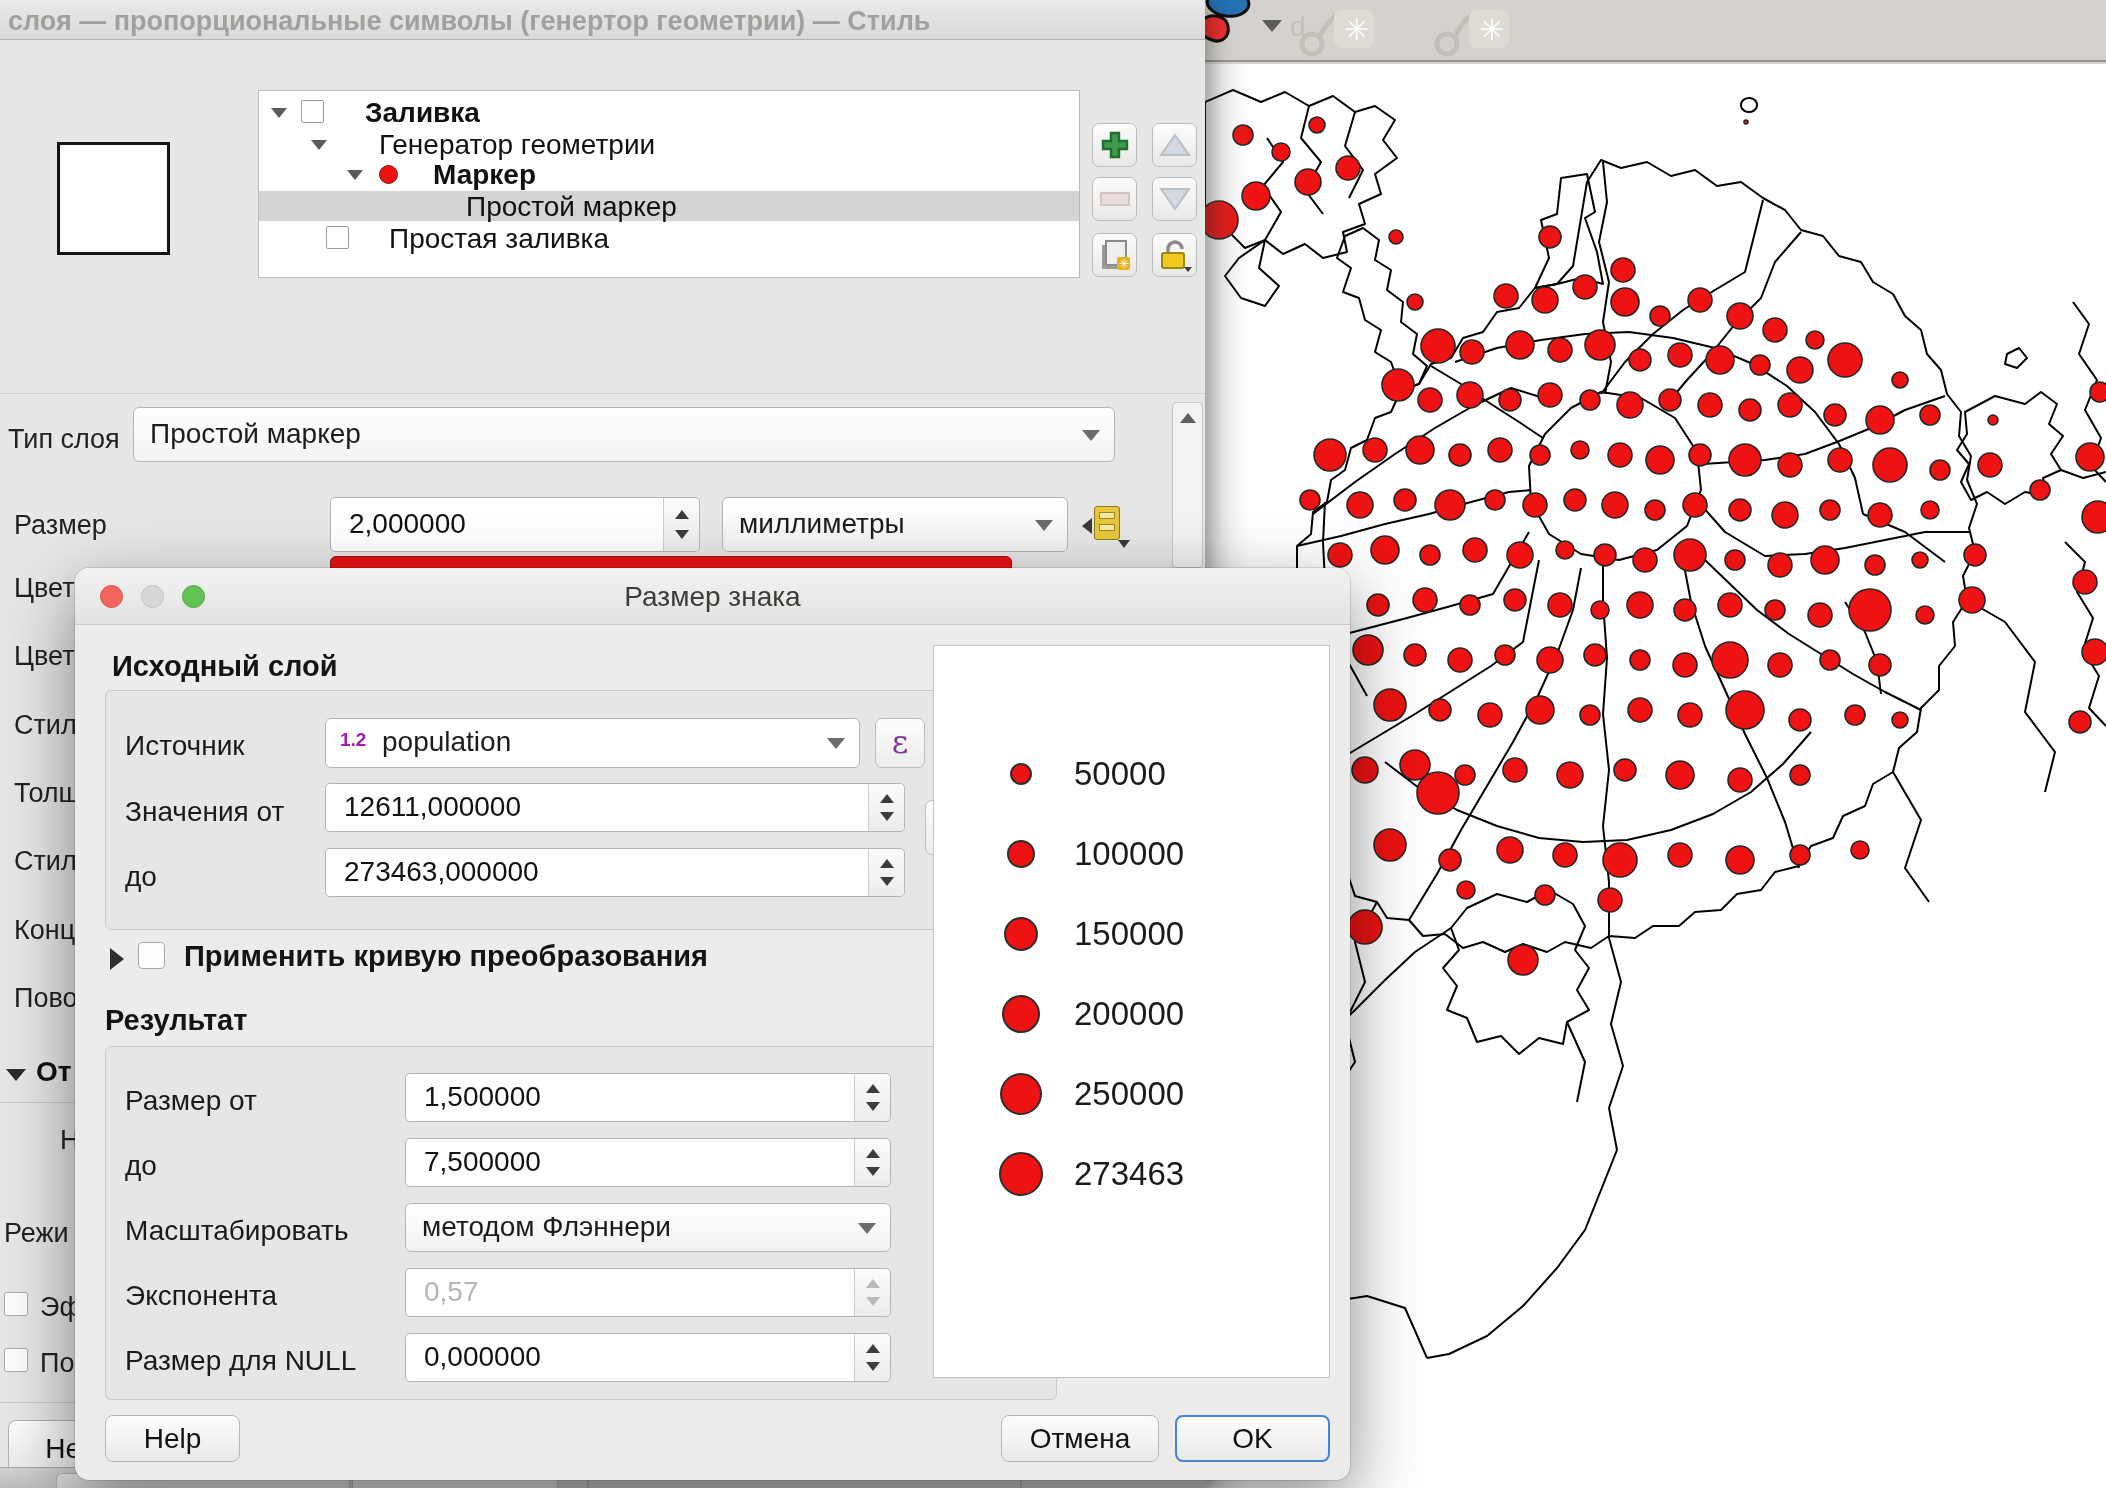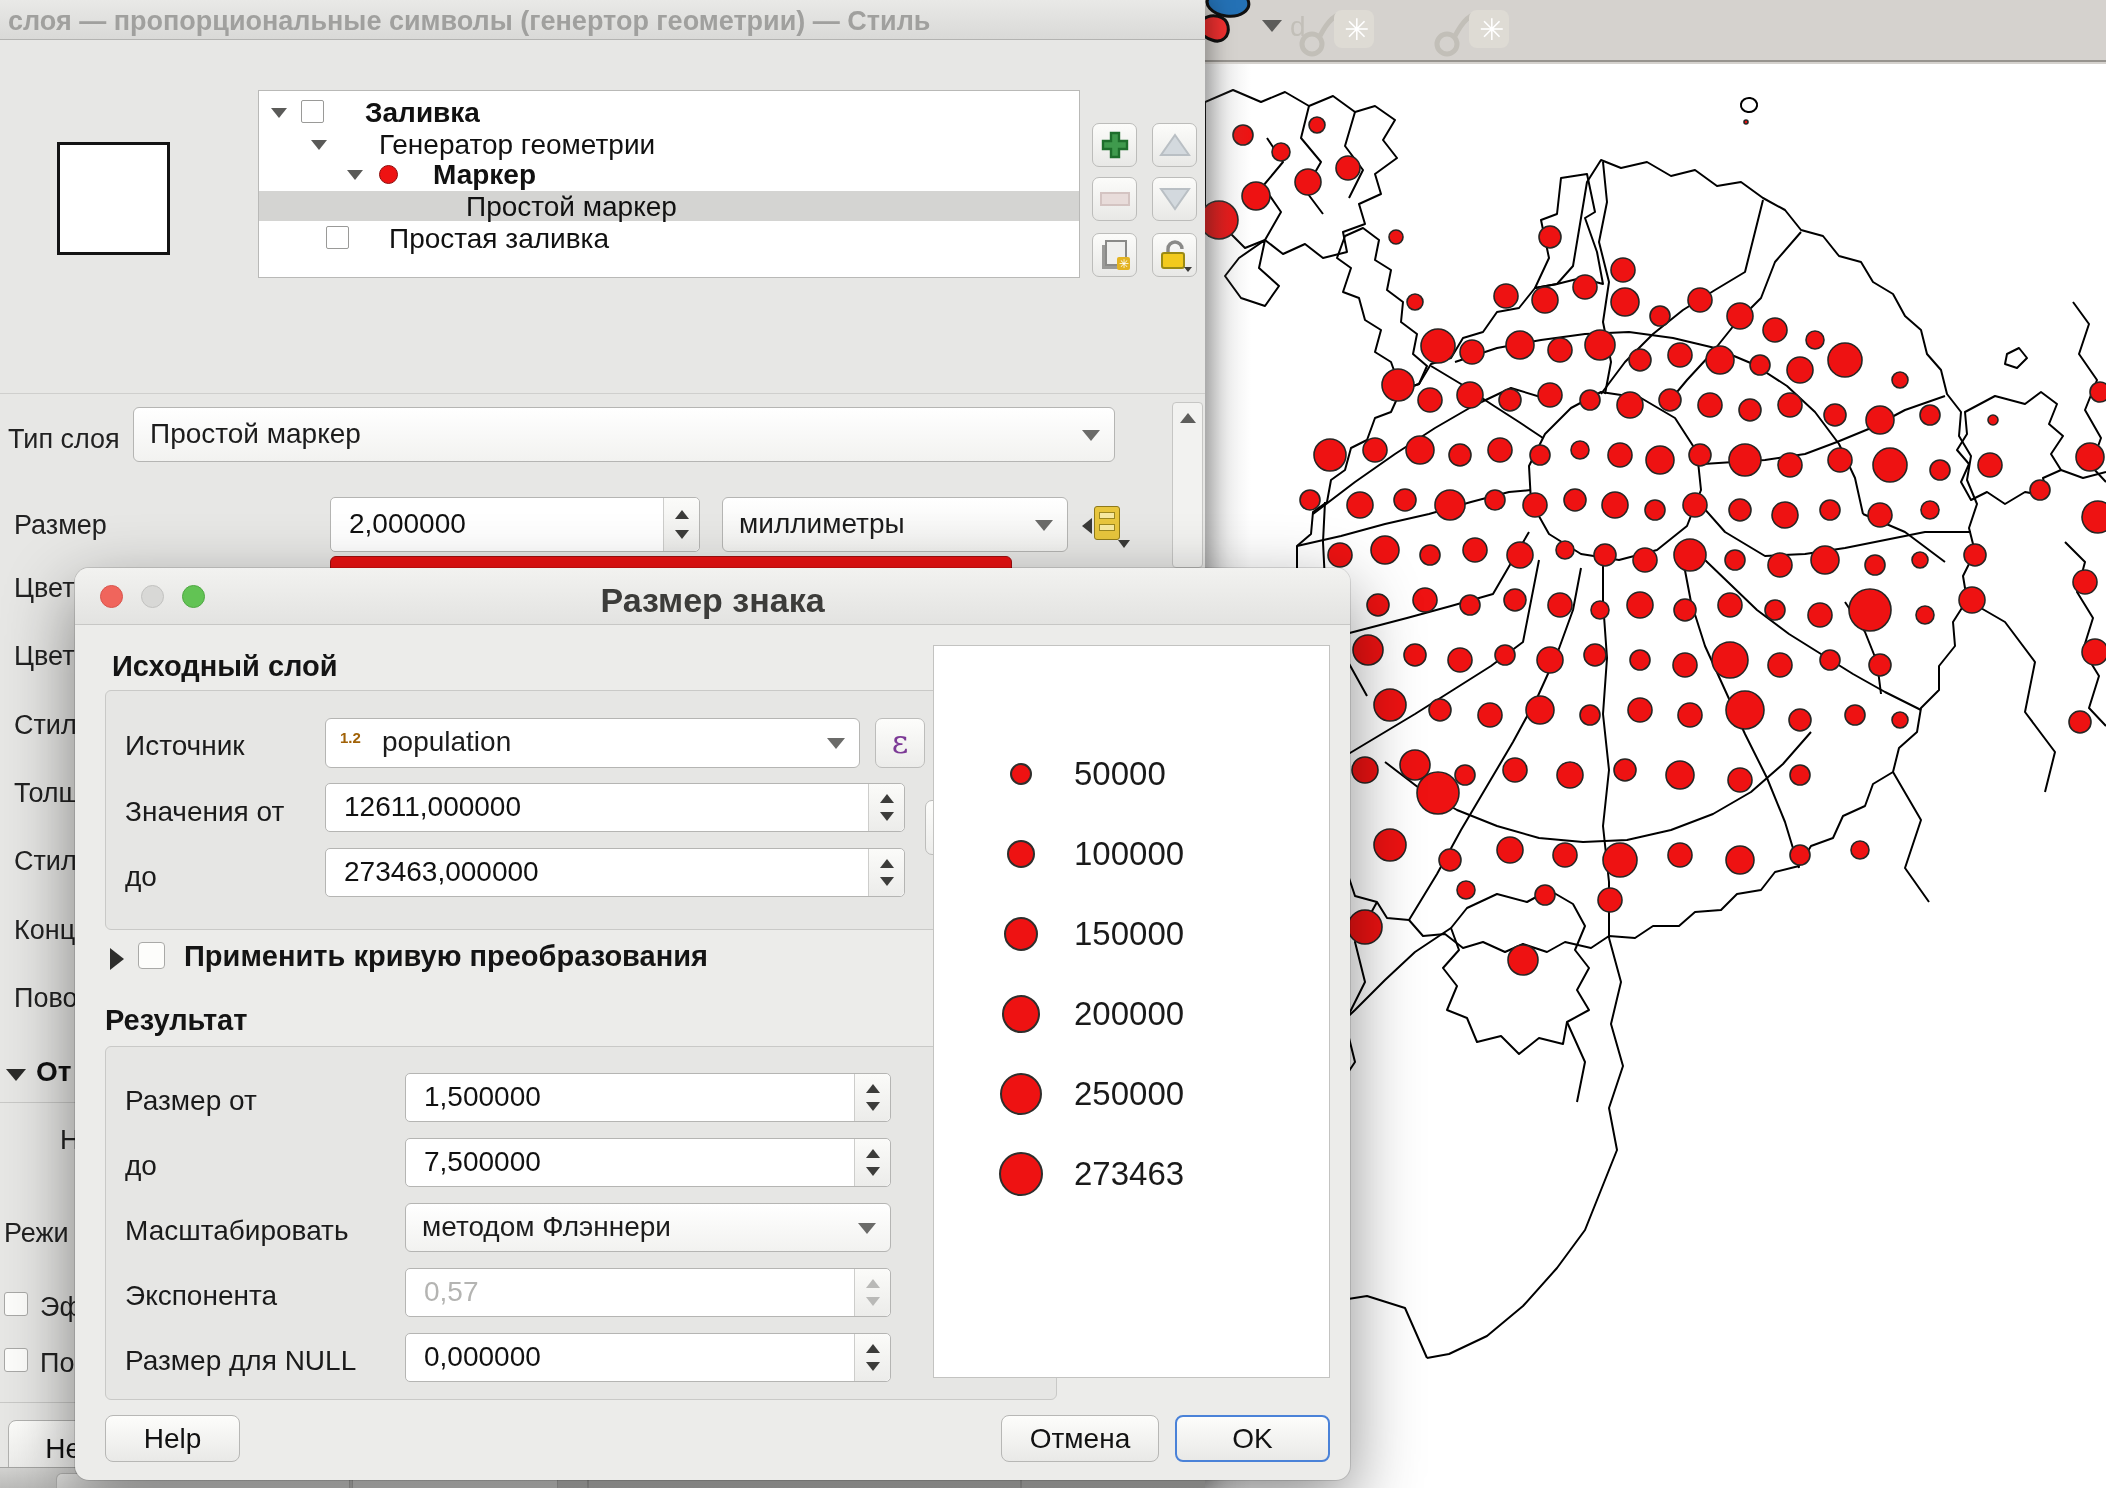--- a/index.html
+++ b/index.html
@@ -88,21 +88,21 @@
 
   
   #modal { position:absolute; left:75px; top:568px; width:1275px; height:912px; background:#ececea;
       border-radius:14px; box-shadow:0 24px 70px rgba(0,0,0,0.45), 0 0 0 1px rgba(0,0,0,0.12); }
   #modal-titlebar { position:absolute; left:0; top:0; width:100%; height:57px;
       background:linear-gradient(#f2f2f0,#e3e3e1); border-bottom:1px solid #c7c7c5; border-radius:14px 14px 0 0; }
   .tl { position:absolute; top:17px; width:23px; height:23px; border-radius:50%; }
   #tl-close { left:25px; background:#f0655c; border:1px solid #d8554d; }
   #tl-min { left:66px; background:#d8d8d6; border:1px solid #c2c2c0; }
   #tl-zoom { left:107px; background:#62c354; border:1px solid #4fa843; }
-  #modal-title { position:absolute; left:0; right:0; top:13px; text-align:center; font-size:34px; font-weight:bold; color:#3c3c3a; }
+  #modal-title { position:absolute; left:0; right:0; top:13px; text-align:center; font-size:28px; font-weight:normal; color:#3c3c3a; }
 
   .group-head { position:absolute; font-size:29px; font-weight:bold; color:#141414; }
   .group-box { position:absolute; background:#e6e6e4; border:1px solid #c9c9c7; border-radius:6px; }
 
   .m-label { position:absolute; font-size:28px; color:#1a1a1a; white-space:nowrap; }
 
   #eps-btn { position:absolute; left:800px; top:150px; width:50px; height:50px; background:linear-gradient(#fdfdfb,#ececea);
       border:1px solid #bdbdbb; border-radius:7px; color:#7c3a96; font-size:32px; text-align:center; line-height:46px; font-family:"DejaVu Serif", serif; }
   #refresh-btn { position:absolute; left:850px; top:232px; width:50px; height:55px; background:linear-gradient(#fdfdfb,#ececea);
       border:1px solid #bdbdbb; border-radius:7px; }
@@ -503,21 +503,21 @@
     <span class="tl" id="tl-min"></span>
     <span class="tl" id="tl-zoom"></span>
     <div id="modal-title">Размер знака</div>
   </div>
 
   <div class="group-head" style="left:37px; top:82px;">Исходный слой</div>
   <div class="group-box" style="left:30px; top:122px; width:952px; height:240px;"></div>
 
   <div class="m-label" style="left:50px; top:162px;">Источник</div>
   <div class="combo" style="left:250px; top:150px; width:535px; height:50px; background:#ffffff;">
-    <span style="position:absolute; left:14px; top:10px; font-size:15px; color:#a16207; font-weight:bold;">1.2</span>
+    <span style="position:absolute; left:14px; top:10px; font-size:19px; color:#a21caf; font-weight:bold;">1.2</span>
     <span class="ctext" style="left:56px;">population</span>
     <span class="arrow"></span>
   </div>
   <div id="eps-btn">ε</div>
 
   <div class="m-label" style="left:50px; top:228px;">Значения от</div>
   <div class="spin" style="left:250px; top:215px; width:580px; height:49px;">
     <span class="val">12611,000000</span>
     <span class="btns">
         <i class="up"></i>

